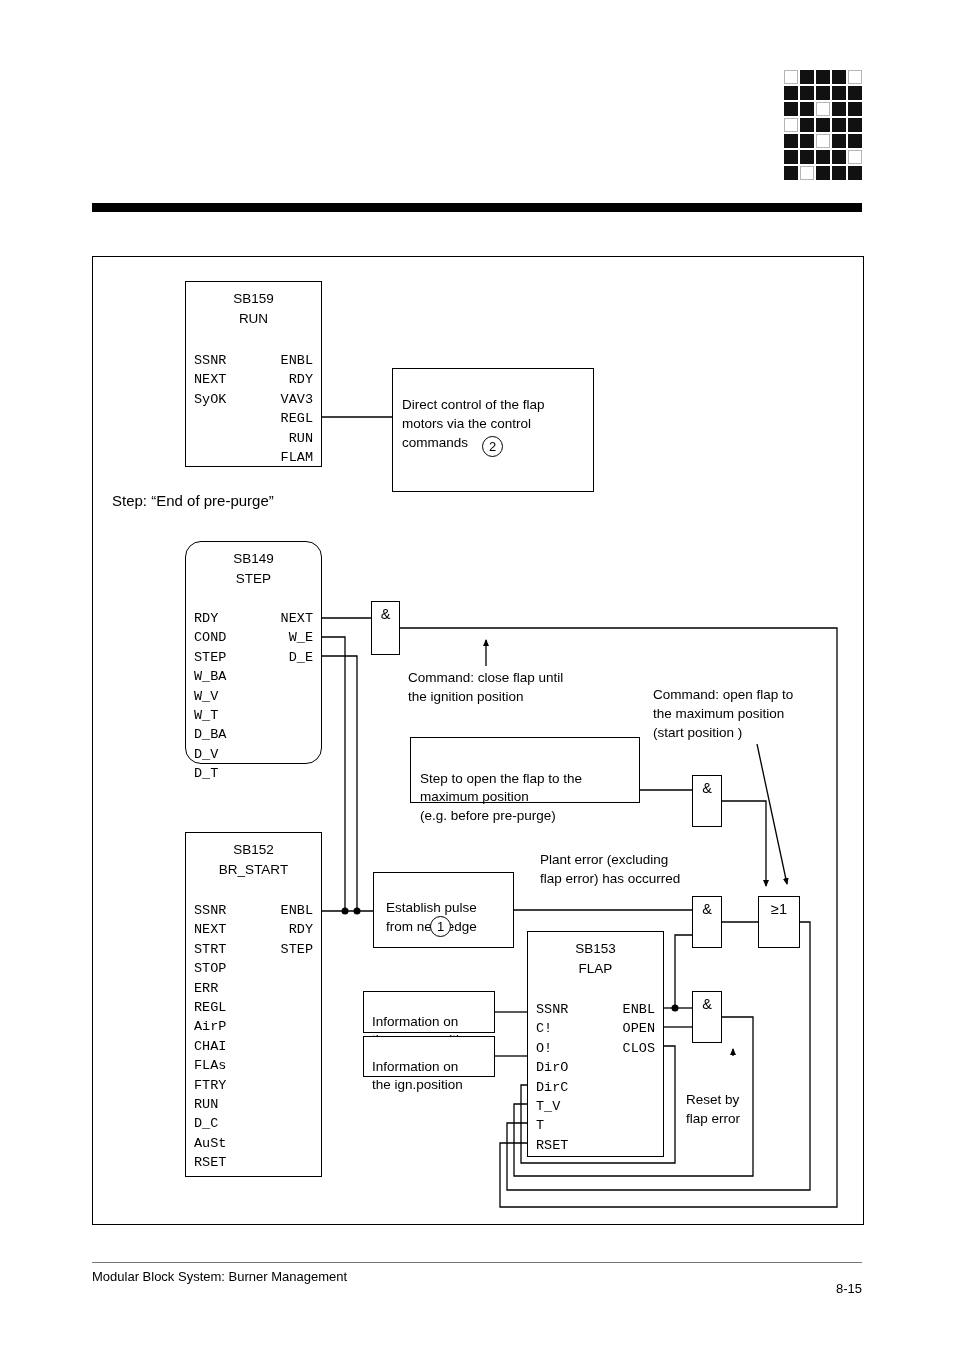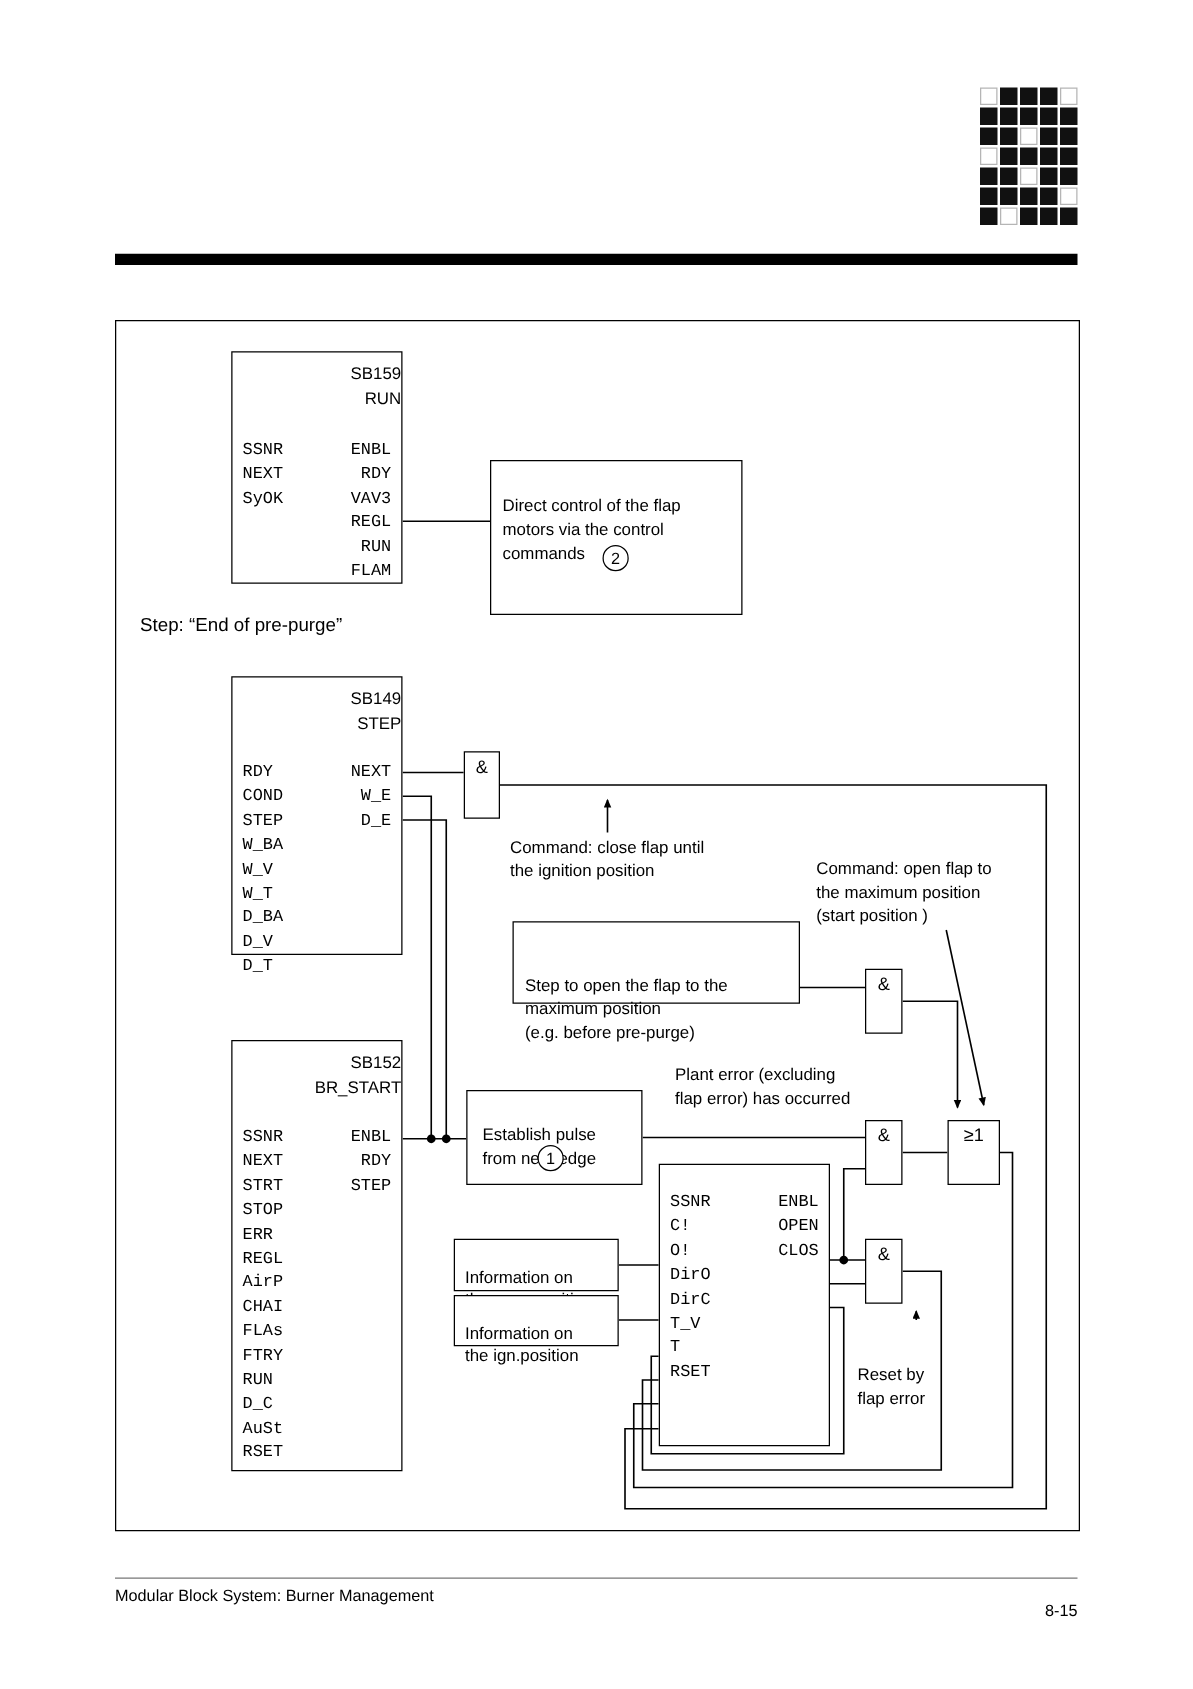--- a/index.html
+++ b/index.html
@@ -14,43 +14,43 @@
   .cell.b { background:#111; }
   .cell.w { background:#fff; border:1px solid #b5b5b5; }
 
   .topbar { position:absolute; left:92px; top:203px; width:770px; height:9px; background:#000; z-index:2; }
   .frame  { position:absolute; left:92px; top:256px; width:772px; height:969px; border:1.4px solid #000; z-index:0; background:#fff; }
 
   .wires { position:absolute; left:0; top:0; z-index:1; pointer-events:none; }
 
   .block { position:absolute; border:1.4px solid #000; background:#fff; z-index:2; font-size:13.5px; }
   .titles { padding-top:7px; }
-  .bt { text-align:right; line-height:20px; }
+  .bt { text-align:center; line-height:20px; }
   .rows { margin-top:21px; }
   .sb159 .rows { margin-top:22px; }
   .sb149 .rows { margin-top:20px; }
   .prow { display:flex; justify-content:space-between; height:19.4px; line-height:19.4px; padding:0 8px;font-family:Liberation Mono, monospace; }
 
   .sb159 { left:185px; top:281px; width:137px; height:186px; }
-  .sb149 { left:185px; top:541px; width:137px; height:223px; }
+  .sb149 { left:185px; top:541px; width:137px; height:223px;border-radius:16px; }
   .sb152 { left:185px; top:832px; width:137px; height:345px; }
   .sb153 { left:527px; top:931px; width:137px; height:226px; }
 
   .gate { position:absolute; border:1.4px solid #000; background:#fff; z-index:2;
           font-size:14.5px; text-align:center; padding-top:4px; }
   .g1 { left:371px; top:601px; width:29px; height:54px; }
   .g2 { left:692px; top:775px; width:30px; height:52px; }
   .g3 { left:692px; top:896px; width:30px; height:52px; }
   .g4 { left:692px; top:991px; width:30px; height:52px; }
   .or1 { left:758px; top:896px; width:42px; height:52px; }
 
   .callout-box { position:absolute; border:1.2px solid #000; background:#fff; z-index:2;
                  font-size:13.5px; line-height:19px; white-space:pre-line; padding:7px 9px; }
   .dc   { left:392px; top:368px; width:202px; height:124px; }
-  .so   { left:410px; top:737px; width:230px; height:66px; line-height:18.5px; padding:23px 9px; }
+  .so   { left:410px; top:737px; width:230px; height:66px; line-height:18.5px; padding:13px 9px; }
   .ep   { left:373px; top:872px; width:141px; height:76px; padding:6px 12px; }
   .imax { left:363px; top:991px;  width:132px; height:42px; padding:2px 8px; line-height:18.5px; }
   .iign { left:363px; top:1036px; width:132px; height:41px; padding:2px 8px; line-height:18.5px; }
 
   .note { position:absolute; font-size:13.5px; line-height:19px; white-space:pre-line; z-index:2; background:#fff; }
   .cmdclose  { left:408px; top:668px; width:212px; }
   .cmdopen   { left:653px; top:685px; width:182px; }
   .planterr  { left:540px; top:850px; width:182px; }
   .resetflap { left:686px; top:1058px; width:64px;margin-top:32px; }
 
@@ -285,20 +285,24 @@
           <span></span>
         </div>
         <div class="prow">
           <span>RSET</span>
           <span></span>
         </div>
       </div>
   </div>
 
   <div class="block sb153">
+    <div class="titles">
+      <div class="bt">SB153</div>
+      <div class="bt">FLAP</div>
+    </div>
     <div class="rows">
         <div class="prow">
           <span>SSNR</span>
           <span>ENBL</span>
         </div>
         <div class="prow">
           <span>C!</span>
           <span>OPEN</span>
         </div>
         <div class="prow">

